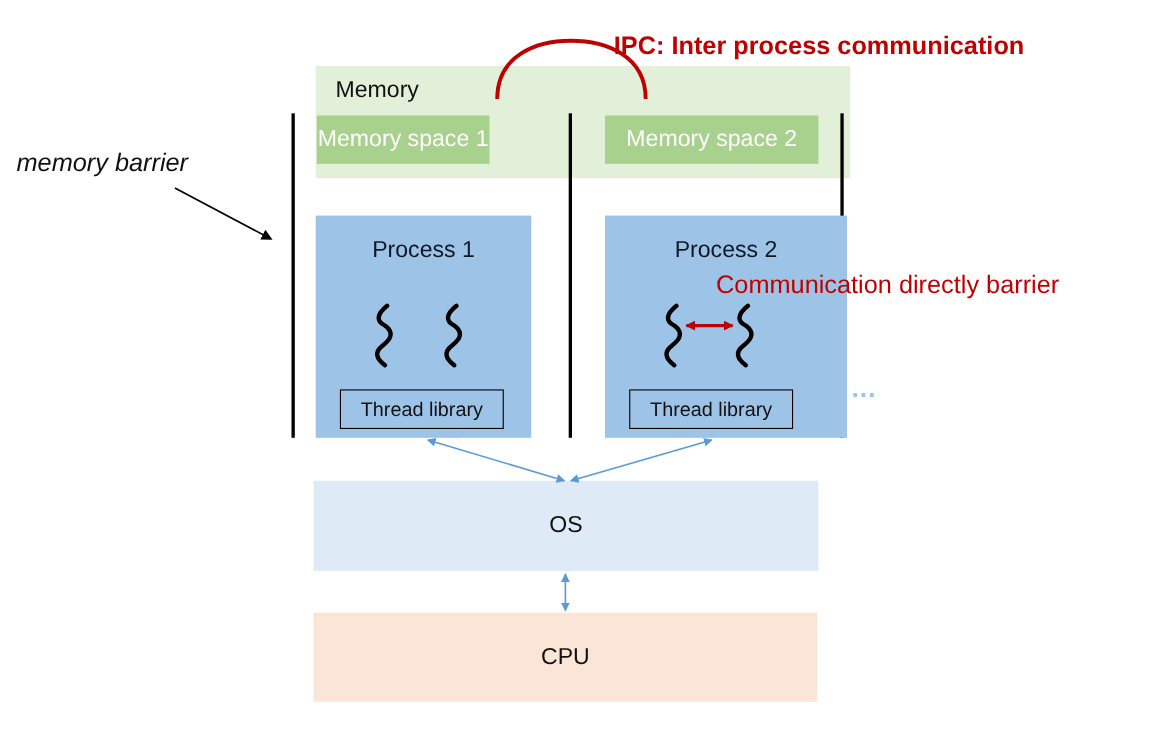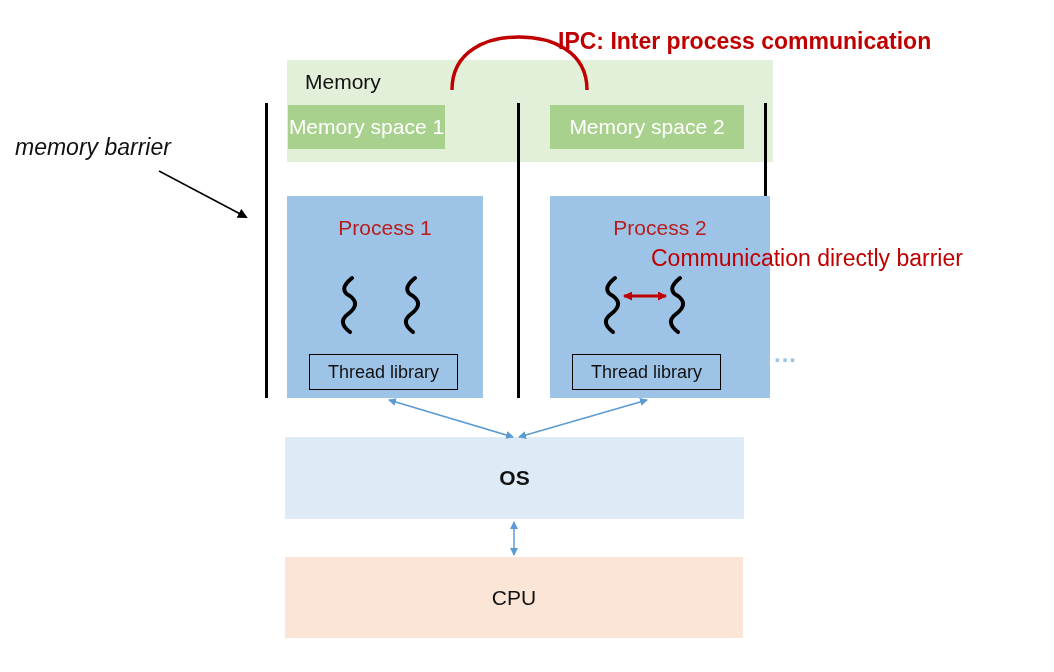--- a/index.html
+++ b/index.html
@@ -12,27 +12,27 @@
               display: flex; align-items: center; justify-content: center; }
   .ms1 { left: 288px; width: 157px; }
   .ms2 { left: 550px; width: 194px; }
   .barrier { width: 3px; background: #000; }
   .b1 { left: 265px; top: 103px; height: 295px; }
   .b2 { left: 517px; top: 103px; height: 295px; }
   .b3 { left: 764px; top: 103px; height: 295px; }
   .process { top: 196px; height: 202px; background: #9dc3e6; }
   .p1 { left: 287px; width: 196px; }
   .p2 { left: 550px; width: 194px; padding-left: 26px; }
-  .process-title { position: absolute; left: 0; right: 0; top: 20px; text-align: center; font-size: 21px; color: #b91c1c; }
+  .process-title { position: absolute; left: 0; right: 0; top: 20px; text-align: center; font-size: 21px; color: #0f172a; }
   .threadlib { position: absolute; top: 138px; height: 36px; border: 1.5px solid #000;
                display: flex; align-items: center; justify-content: center; font-size: 18px; color: #111; box-sizing: border-box; margin-top: 20px; }
   .p1 .threadlib { left: 22px; width: 149px; }
   .p2 .threadlib { left: 22px; width: 149px; }
   .os { left: 285px; top: 437px; width: 459px; height: 82px; background: #deebf7;
-        display: flex; align-items: center; justify-content: center; font-size: 21px; color: #111; font-weight: bold; }
+        display: flex; align-items: center; justify-content: center; font-size: 21px; color: #111; }
   .cpu { left: 285px; top: 557px; width: 458px; height: 81px; background: #fbe5d6;
          display: flex; align-items: center; justify-content: center; font-size: 21px; color: #111; }
   .ipc-label { left: 558px; top: 28px; font-size: 23px; color: #c00000; white-space: nowrap; font-weight: bold; }
   .comm-label { left: 651px; top: 245px; font-size: 23px; color: #c00000; white-space: nowrap; }
   .barrier-label { left: 15px; top: 134px; font-size: 23px; font-style: italic; color: #111; white-space: nowrap; }
   .ellipsis { left: 774px; top: 340px; font-size: 24px; color: #9dc3e6; font-weight: bold; letter-spacing: 1px; }
   svg.overlay { position: absolute; left: 0; top: 0; width: 1054px; height: 672px; pointer-events: none; }
 </style>
 </head>
 <body>

